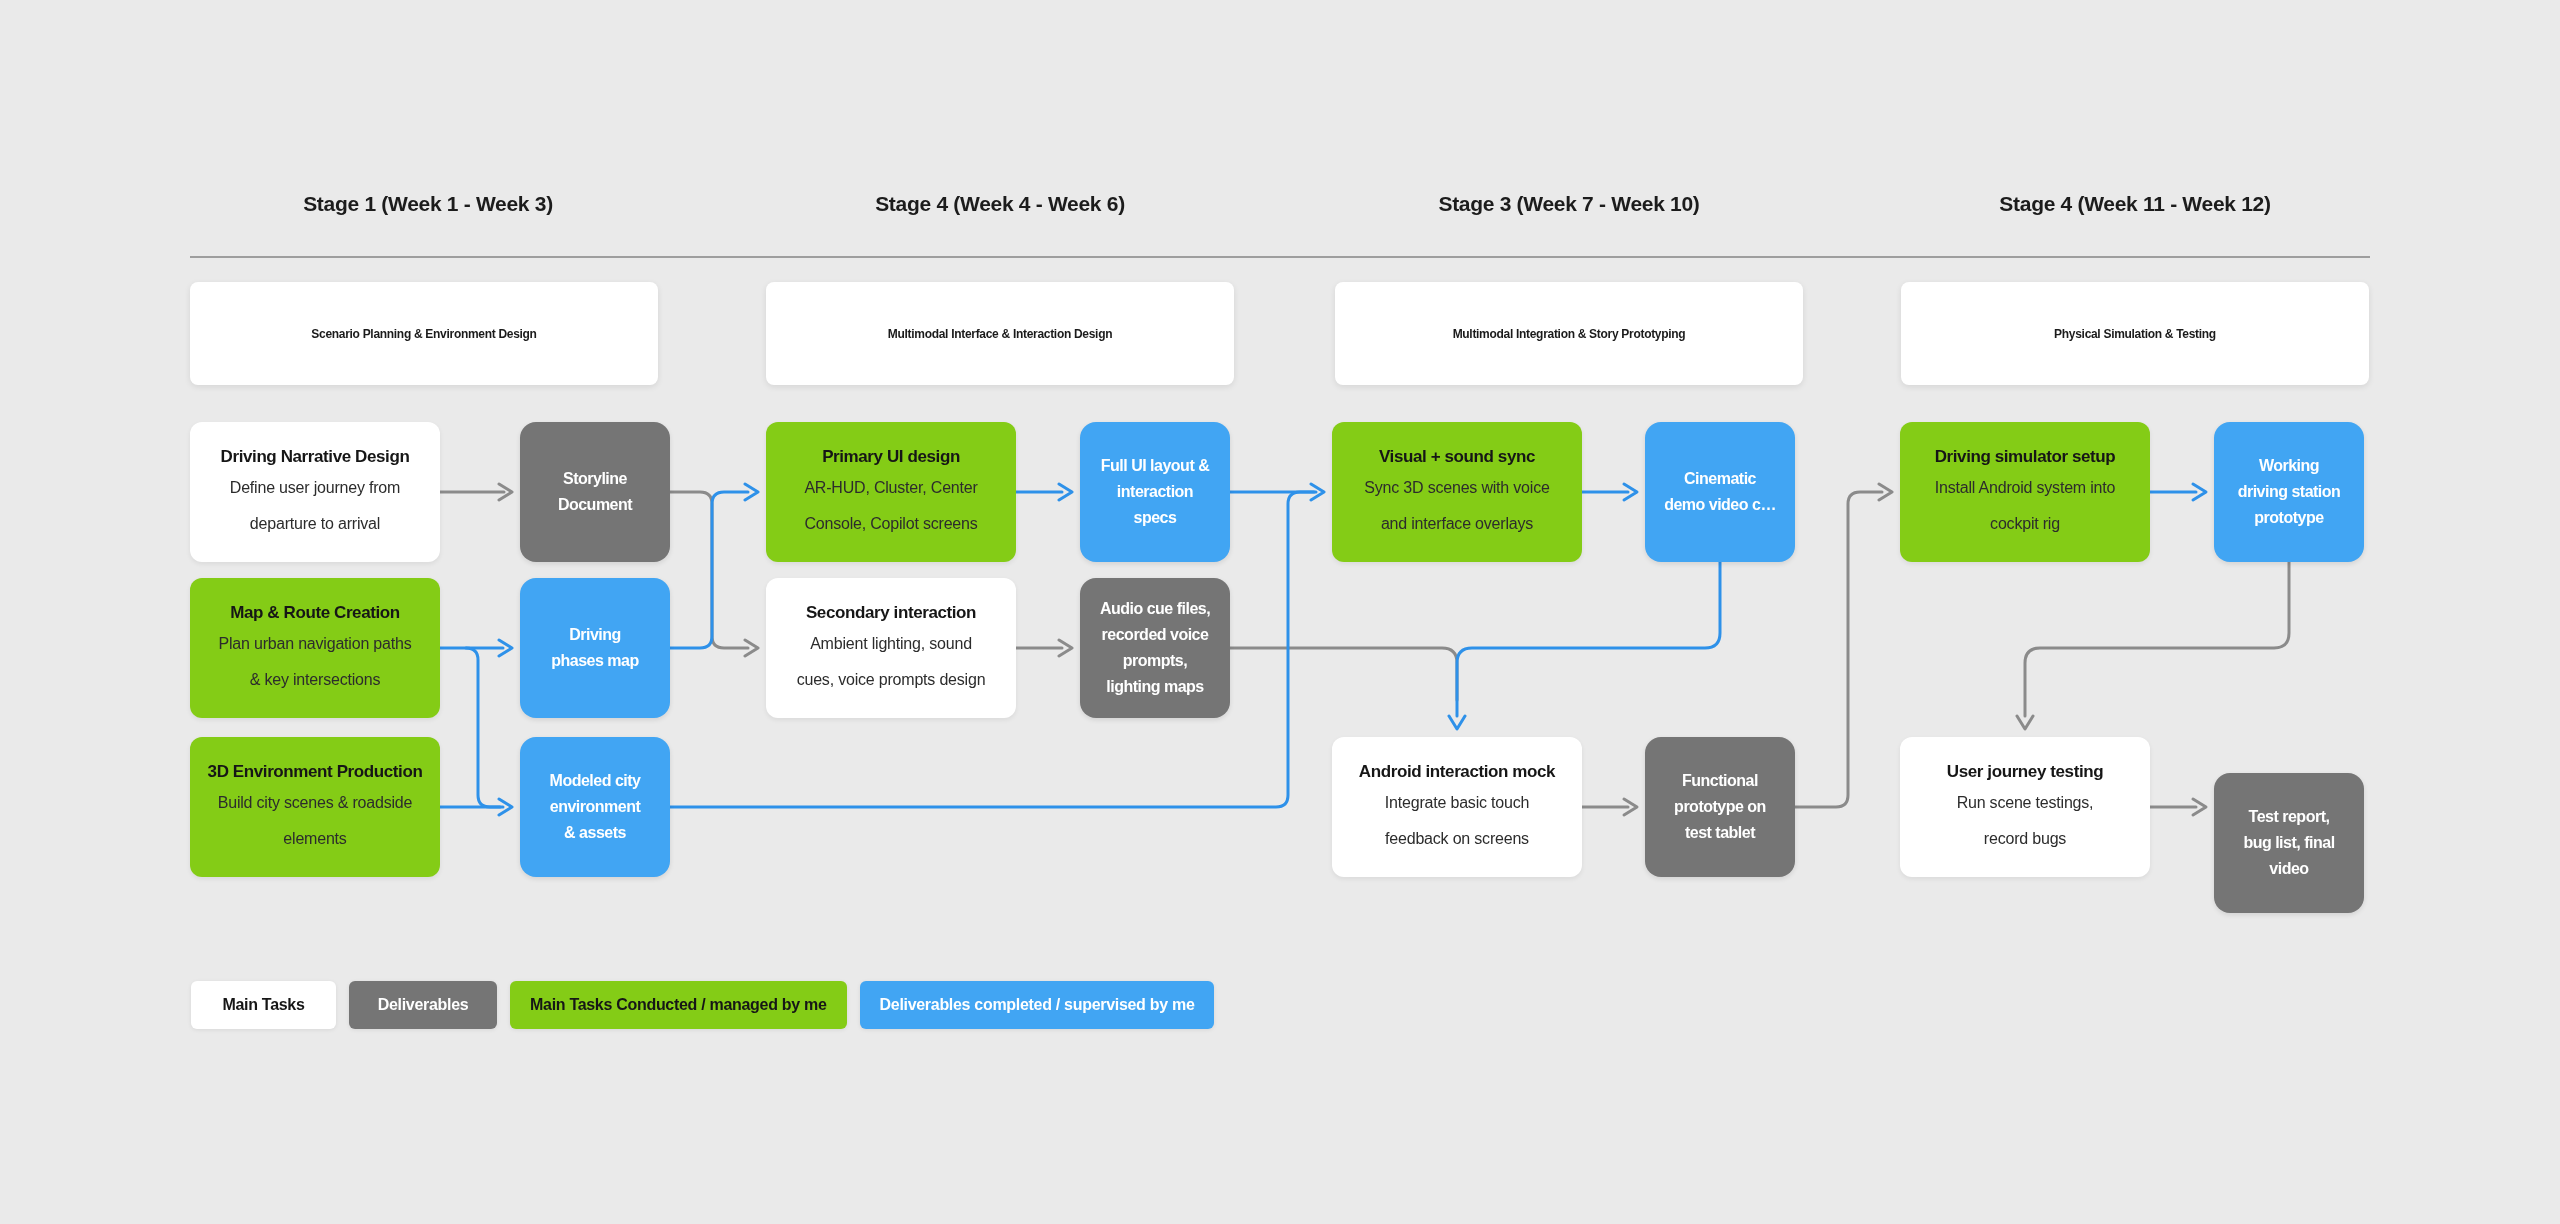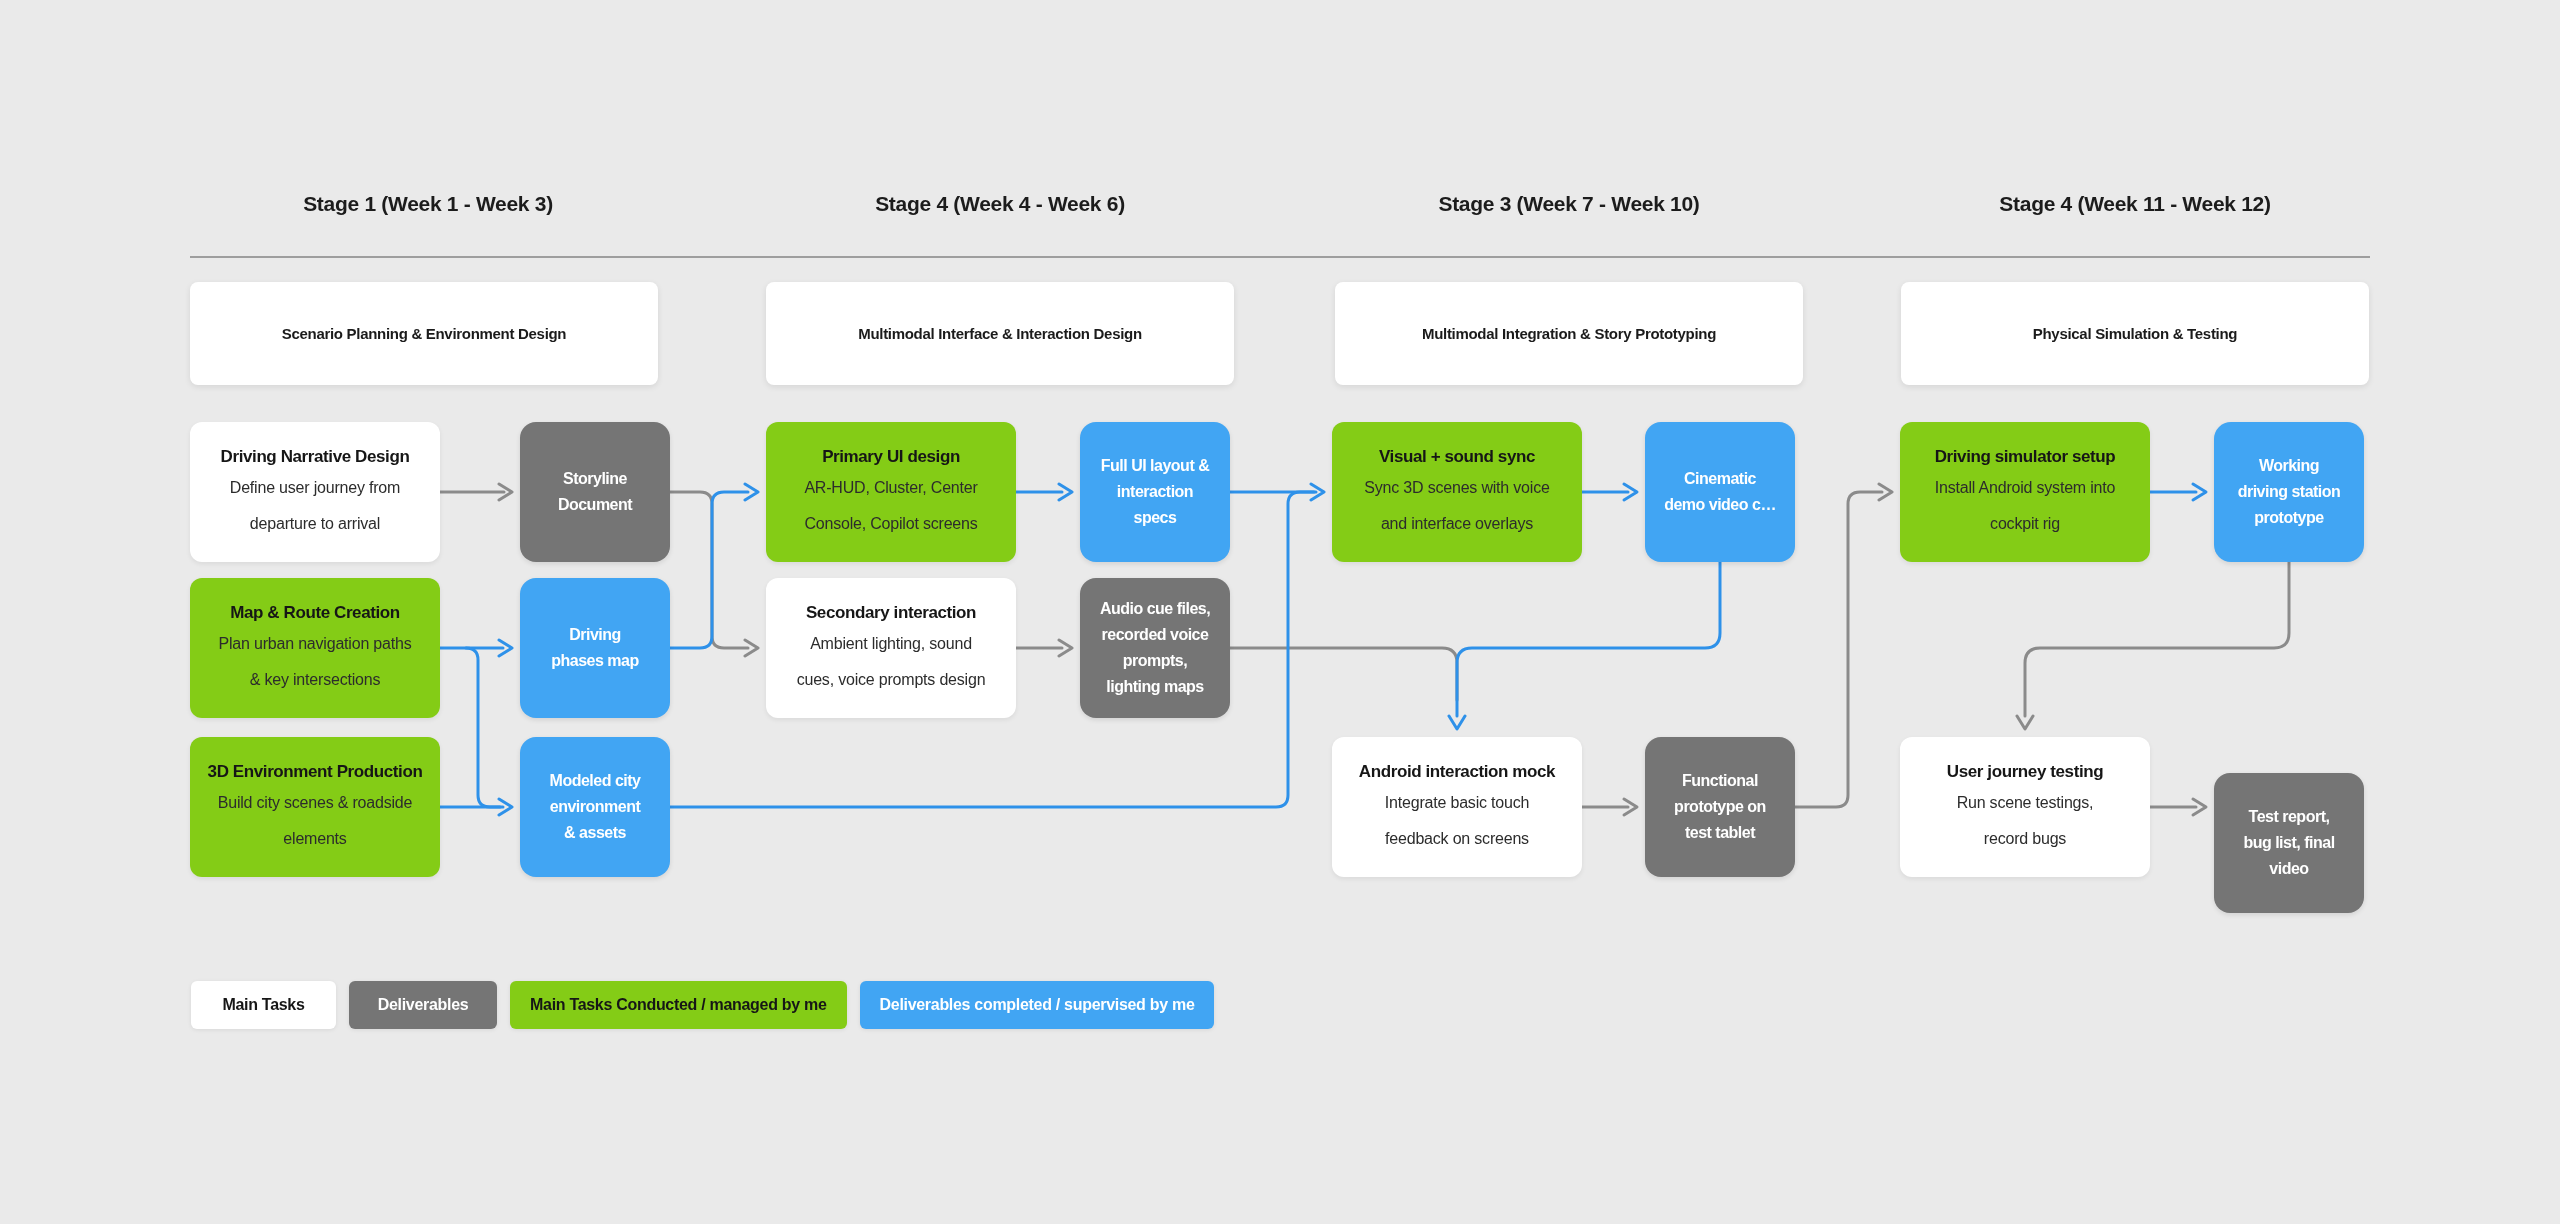--- a/index.html
+++ b/index.html
@@ -14,21 +14,21 @@
 
   .stage-header{
     position:absolute;top:192px;width:520px;transform:translateX(-50%);
     text-align:center;font-size:21px;font-weight:700;letter-spacing:-0.3px;color:#1c1c1c;
   }
   .divider{position:absolute;left:190px;top:256px;width:2180px;height:2px;background:#9e9e9e;}
 
   .title-box{
     position:absolute;top:282px;width:468px;height:103px;background:#ffffff;border-radius:8px;
     box-shadow:0 2px 6px rgba(0,0,0,0.09);display:flex;align-items:center;justify-content:center;
-    font-size:15px;font-weight:700;letter-spacing:-0.3px;text-align:center;color:#1b1b1b;
+    font-size:12px;font-weight:700;letter-spacing:-0.3px;text-align:center;color:#1b1b1b;
   }
 
   .task{
     position:absolute;width:250px;height:140px;border-radius:12px;
     display:flex;flex-direction:column;align-items:center;justify-content:center;
     text-align:center;padding:0 12px;box-sizing:border-box;
     box-shadow:0 2px 5px rgba(0,0,0,0.07);
   }
   .task .t{font-size:17px;font-weight:700;letter-spacing:-0.4px;line-height:27px;color:#161616;white-space:pre-line;text-align:right;}
   .task .d{font-size:16px;font-weight:400;letter-spacing:-0.2px;line-height:36px;color:#2c2c2c;white-space:pre-line;}
@@ -152,21 +152,21 @@
   </div>
   <div class="deliv gray" style="left:1645px;top:737px;">Functional
 prototype on
 test tablet</div>
 
   <div class="task lblue" style="left:1900px;top:422px;">
     <div class="t">Driving simulator setup</div>
     <div class="d">Install Android system into
 cockpit rig</div>
   </div>
-  <div class="deliv blue" style="left:2214px;top:422px;border-radius:17px;">Working
+  <div class="deliv blue" style="left:2214px;top:422px;">Working
 driving station
 prototype</div>
 
   <div class="task white" style="left:1900px;top:737px;">
     <div class="t">User journey testing</div>
     <div class="d">Run scene testings,
 record bugs</div>
   </div>
   <div class="deliv gray" style="left:2214px;top:773px;">Test report,
 bug list, final

